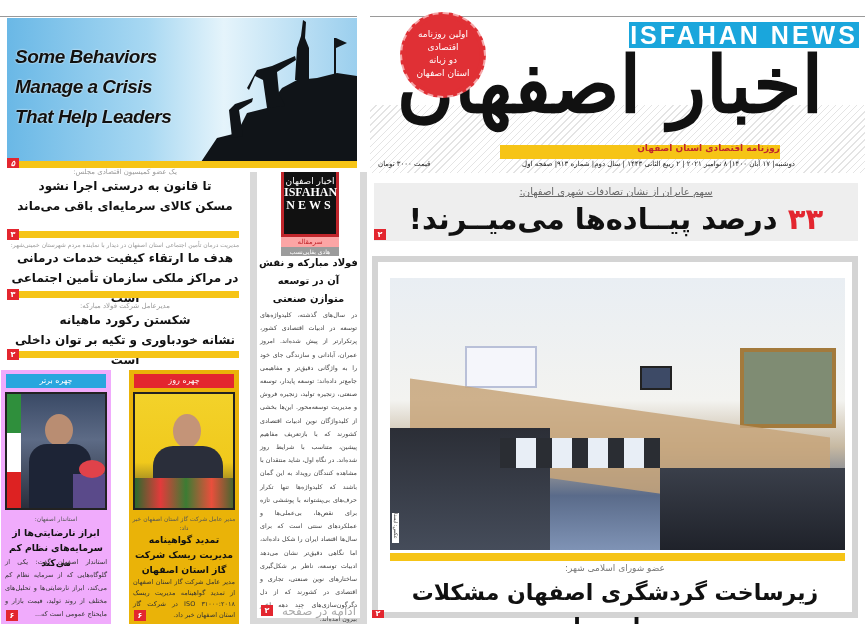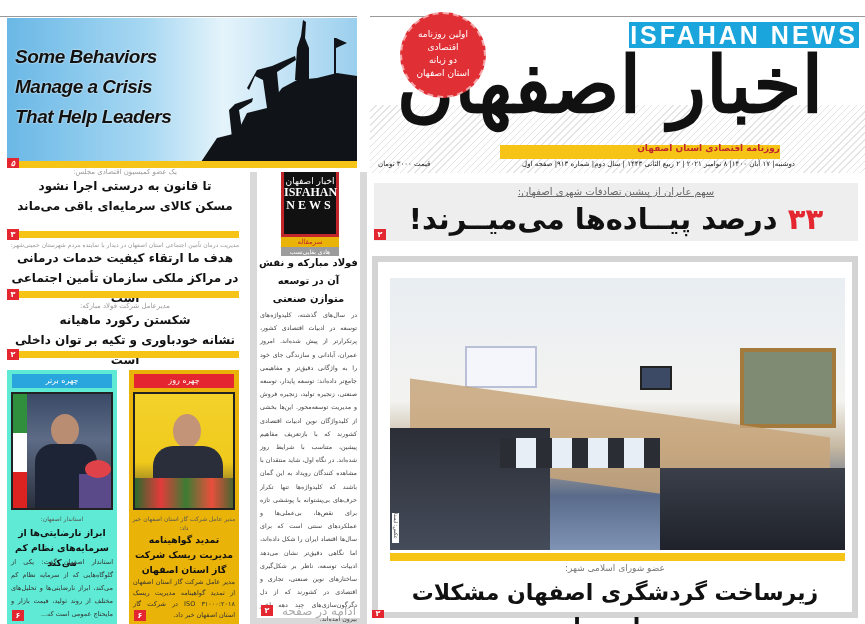--- a/index.html
+++ b/index.html
@@ -50,21 +50,21 @@
   .story{position:absolute;left:7px;width:236px;}
   .story .k{font-size:7px;color:#999;direction:rtl;text-align:center;}
   .story .h{font-size:12px;font-weight:bold;color:#111;direction:rtl;text-align:center;line-height:20px;}
 
   
   #editorial{left:250px;top:172px;width:117px;height:452px;background:#d9d9d9;}
   #ed-inner{position:absolute;left:7px;top:0;width:103px;height:446px;background:#fff;}
   #ed-logo{position:absolute;left:24px;top:0;width:58px;height:65px;background:#111;border:3px solid #c0262c;border-top:0;}
   #ed-logo .fa{color:#fff;font-size:9px;text-align:center;direction:rtl;margin-top:4px;}
   #ed-logo .en{color:#fff;font-family:Liberation Serif, serif;font-weight:bold;font-size:12px;line-height:13px;text-align:center;}
-  #ed-label{position:absolute;left:24px;top:65px;width:58px;height:10px;background:#eab308;color:#c0262c;font-size:7px;line-height:10px;text-align:center;direction:rtl;}
+  #ed-label{position:absolute;left:24px;top:65px;width:58px;height:10px;background:#fca5a5;color:#c0262c;font-size:7px;line-height:10px;text-align:center;direction:rtl;}
   #ed-author{position:absolute;left:24px;top:75px;width:58px;height:9px;background:#9c9c9c;color:#fff;font-size:6px;line-height:9px;text-align:center;direction:rtl;}
   #ed-title{position:absolute;left:2px;top:82px;width:99px;font-size:10px;font-weight:bold;line-height:18px;color:#111;direction:rtl;text-align:center;}
   #ed-body{position:absolute;left:3px;top:136px;width:97px;font-size:6.3px;line-height:13.2px;color:#444;direction:rtl;text-align:justify;}
   #ed-cont{position:absolute;right:4px;top:432px;font-size:12px;color:#aaa;direction:rtl;}
 
   
   .face{position:absolute;top:370px;width:110px;height:254px;}
   .face .tag{position:absolute;left:5px;top:4px;width:100px;height:14px;color:#fff;font-size:8px;line-height:14px;text-align:center;direction:rtl;}
   .face .img{position:absolute;left:4px;top:22px;width:102px;height:118px;border:2px solid #222;overflow:hidden;}
   .face .kk{position:absolute;left:2px;width:106px;font-size:6px;color:#555;direction:rtl;text-align:center;line-height:9px;}
@@ -110,21 +110,21 @@
 <div class="ybar" style="left:19px;top:291px;width:220px"></div>
 
 <div class="story" style="top:302px">
   <div class="k">مدیرعامل شرکت فولاد مبارکه:</div>
   <div class="h">شکستن رکورد ماهیانه</div>
   <div class="h">نشانه خودباوری و تکیه بر توان داخلی است</div>
 </div>
 <div class="pg" style="left:7px;top:349px">۲</div>
 <div class="ybar" style="left:19px;top:351px;width:220px"></div>
 
-<div class="face" style="left:7px;background:#5eead4">
+<div class="face" style="left:1px;background:#f0abfc">
   <div class="tag" style="background:#29a6de">چهره برتر</div>
   <div class="img" style="background:linear-gradient(180deg,#3a4a66 0%,#5d6b86 40%,#2a2f3c 100%)">
     <div class="abs" style="left:0;top:0;width:14px;height:118px;background:linear-gradient(180deg,#2f8f3c 0 33%,#fff 33% 66%,#d22 66% 100%)"></div>
     <div class="abs" style="left:38px;top:20px;width:28px;height:32px;border-radius:50%;background:#b98d72"></div>
     <div class="abs" style="left:22px;top:50px;width:62px;height:68px;background:#1d2436;border-radius:18px 18px 0 0"></div>
     <div class="abs" style="left:66px;top:80px;width:36px;height:38px;background:#5a4a8a"></div>
     <div class="abs" style="left:72px;top:66px;width:26px;height:18px;border-radius:50%;background:#e0424a"></div>
   </div>
   <div class="kk" style="top:144px">استاندار اصفهان:</div>
   <div class="hh" style="top:155px">ابراز نارضایتی‌ها از سرمایه‌های نظام کم می‌کند</div>
@@ -172,21 +172,21 @@
   <div id="price">قیمت ۳۰۰۰ تومان</div>
   <div id="badge">
     <span>اولین روزنامه</span>
     <span>اقتصادی</span>
     <span>دو زبانه</span>
     <span>استان اصفهان</span>
   </div>
 </div>
 
 <div id="lead" class="abs">
-  <div class="kicker">سهم عابران از پیشین تصادفات شهری اصفهان:</div>
+  <div class="kicker">سهم عابران از نشان تصادفات شهری اصفهان:</div>
   <div class="head">
     <span class="num">۳۳</span>
     <span>درصد پیــاده‌ها می‌میــرند!</span>
   </div>
   <div class="pg" style="left:0;top:46px">۲</div>
 </div>
 
 <div id="photo-frame" class="abs">
   <div id="photo-inner">
     <div id="photo">

